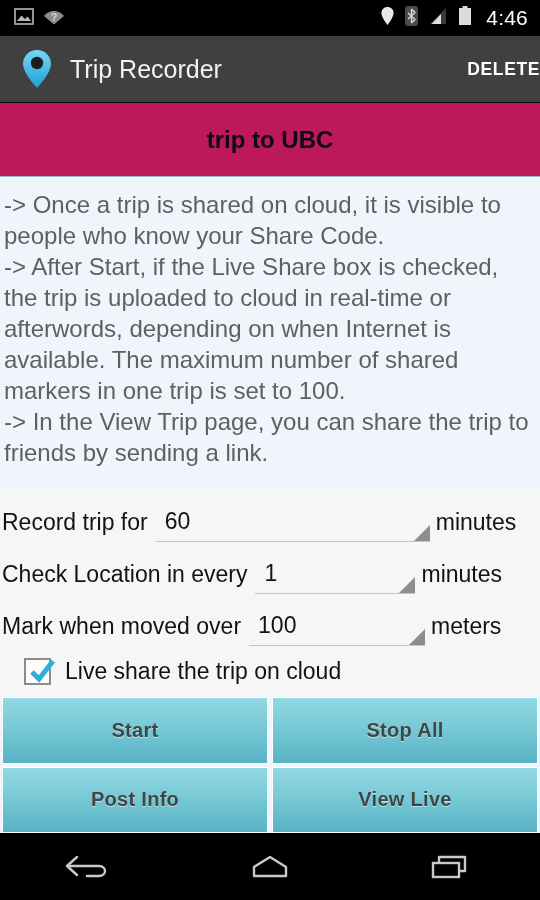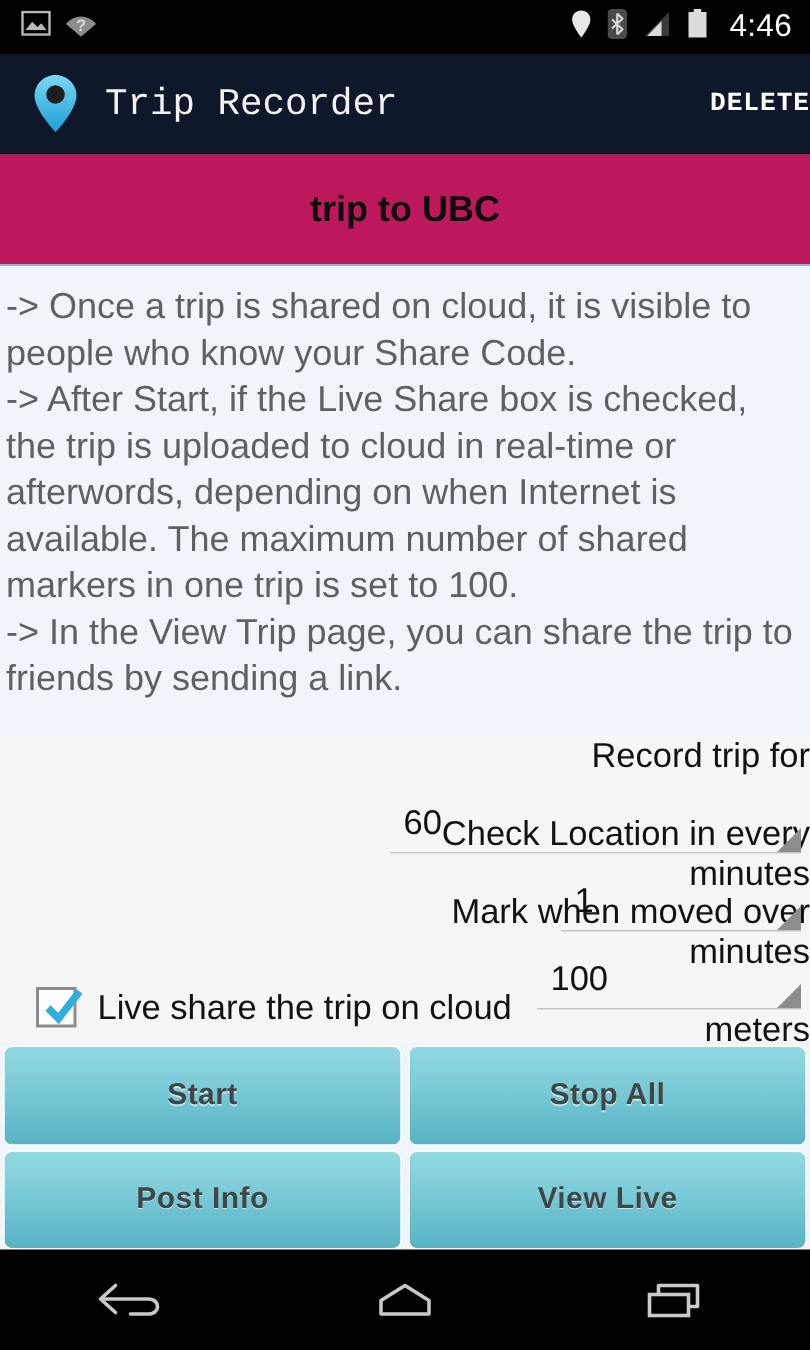--- a/index.html
+++ b/index.html
@@ -17,23 +17,22 @@
     background:#000; display:flex; align-items:center;
   }
   .sb-left { display:flex; align-items:center; gap:9px; padding-left:14px; }
   .sb-right { margin-left:auto; display:flex; align-items:center; gap:10px; padding-right:12px; }
   .sb-time { color:#fff; font-size:21px; letter-spacing:.2px; padding-left:4px; }
   .icn { display:block; }
 
   
   .actionbar {
     position:absolute; top:36px; left:0; width:540px; height:67px;
-    background:#0f172a; display:flex; align-items:center;
+    background:#404040; display:flex; align-items:center;
     border-bottom:1px solid #0a0a0a;
-    font-family:Liberation Mono, monospace;
   }
   .ab-pin { margin-left:20px; width:34px; height:42px; display:block; }
   .ab-title { color:#f2f2f2; font-size:25px; margin-left:16px; font-weight:400; }
   .ab-delete {
     margin-left:auto; color:#fff;
     font-size:17.5px; font-weight:bold; letter-spacing:.6px;
   }
 
   
   .titleband {
@@ -51,21 +50,21 @@
   .instructions p {
     font-size:24px; line-height:31px; color:#5d6166;
     white-space:pre-wrap;
   }
 
   
   .formarea {
     position:absolute; top:490px; left:0; width:540px; height:205px;
     background:#f6f6f6;
   }
-  .frow { display:flex; align-items:flex-end; height:52px; padding-left:2px;flex-direction:column; }
+  .frow { display:flex; align-items:flex-end; height:52px; padding-left:2px; }
   .frow .lbl { font-size:23px; color:#121212; white-space:nowrap; padding-bottom:6px; }
   .field {
     position:relative; flex:0 0 auto; height:46px;
     margin:0 6px 0 8px; border-bottom:1px solid #c4c4c4;
     display:flex; align-items:flex-end;
   }
   .field .val { font-size:23px; color:#121212; padding:0 0 6px 9px; }
   .field .handle {
     position:absolute; right:0; bottom:0;
     width:0; height:0;
@@ -86,21 +85,21 @@
   .cbox svg { position:absolute; left:-2px; top:-6px; }
   .cblabel { font-size:23px; color:#121212; margin-left:14px; }
 
   
   .btngrid {
     position:absolute; top:697px; left:0; width:540px; height:136px;
     display:grid; grid-template-columns:1fr 1fr; grid-template-rows:1fr 1fr;
     gap:3px 4px; padding:0 2px;
   }
   .btn {
-    border-radius:6px; border:1px solid #ffffff;
+    border-radius:0; border:1px solid #ffffff;
     background:linear-gradient(to bottom,#92d9e2 0%,#79c9d6 45%,#58b2c3 100%);
     display:flex; align-items:center; justify-content:center;
     font-size:20px; font-weight:bold; color:#3f4746;
     text-shadow:0 1px 0 rgba(255,255,255,.55);
     letter-spacing:.3px;
   }
 
   
   .navbar {
     position:absolute; bottom:0; left:0; width:540px; height:67px;

